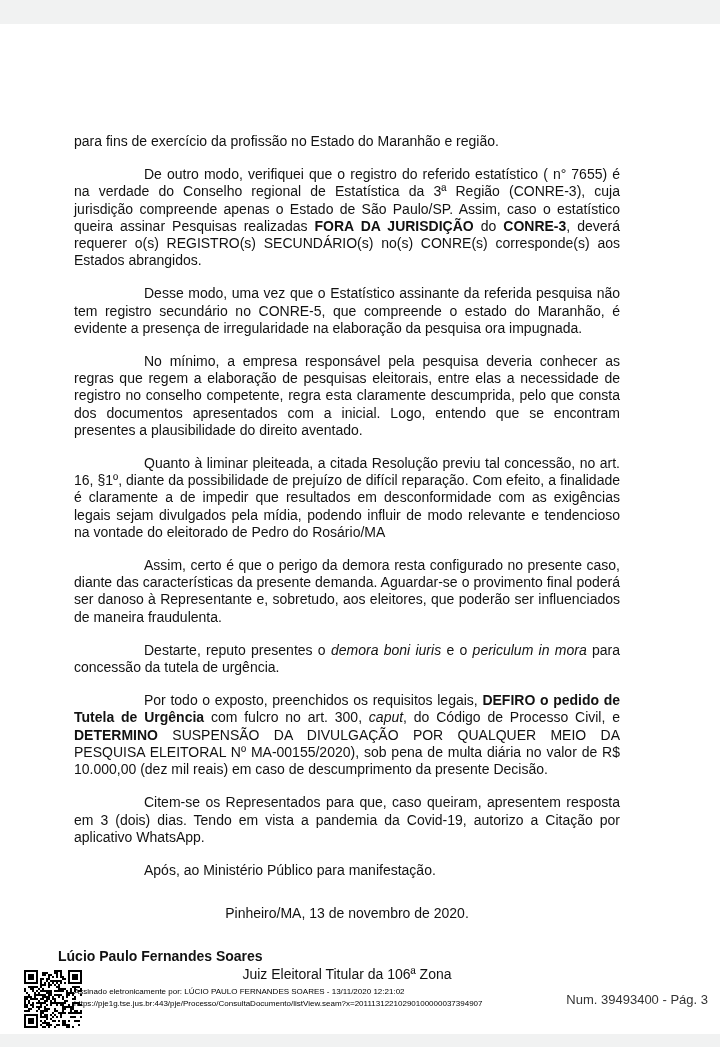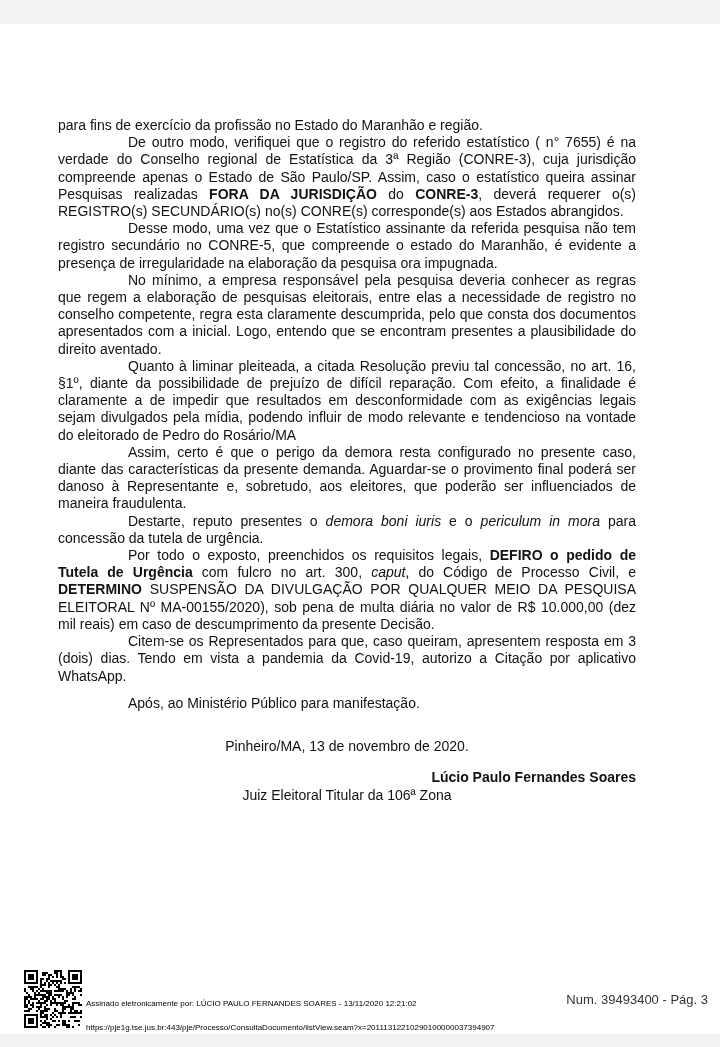--- a/index.html
+++ b/index.html
@@ -12,37 +12,37 @@
     overflow:hidden;
   }
   .gutter-top{position:absolute;top:0;left:0;width:720px;height:24px;background:#f1f2f2;}
   .gutter-bottom{position:absolute;bottom:0;left:0;width:720px;height:13px;background:#f1f2f2;}
 
   .doc-body{
     position:absolute;left:58px;top:117px;width:578px;
     font-size:14px;line-height:17.2px;
     text-align:justify;
   }
-  .para{margin:0;}
+  .para{margin:16px;}
   .para.indent{text-indent:70px;}
   .b{font-weight:bold;}
   .i{font-style:italic;}
 
   .closing-date{margin:26px 0 0 0;text-align:center;text-indent:0;}
-  .sig-name{margin:14px 0 0 0;text-align:right;font-weight:bold;text-indent:0;}
+  .sig-name{margin:26px 0 0 0;text-align:left;font-weight:bold;text-indent:0;}
   .sig-title{margin:0;text-align:center;text-indent:0;}
 
   .qr-box{position:absolute;left:24px;top:970px;width:58px;height:58px;}
   .qr-box svg{display:block;width:58px;height:58px;}
   .stamp-text{
     position:absolute;left:74px;top:986px;
     font-size:8px;line-height:12.2px;color:#000;
     white-space:nowrap;
   }
-  .stamp-text p{margin:12px;}
+  .stamp-text p{margin:0;}
   .page-ref{
     position:absolute;right:12px;top:992px;
     font-size:13px;color:#333;
     white-space:nowrap;
   }
 </style>
 </head>
 <body>
 
 <div class="gutter-top"></div>

